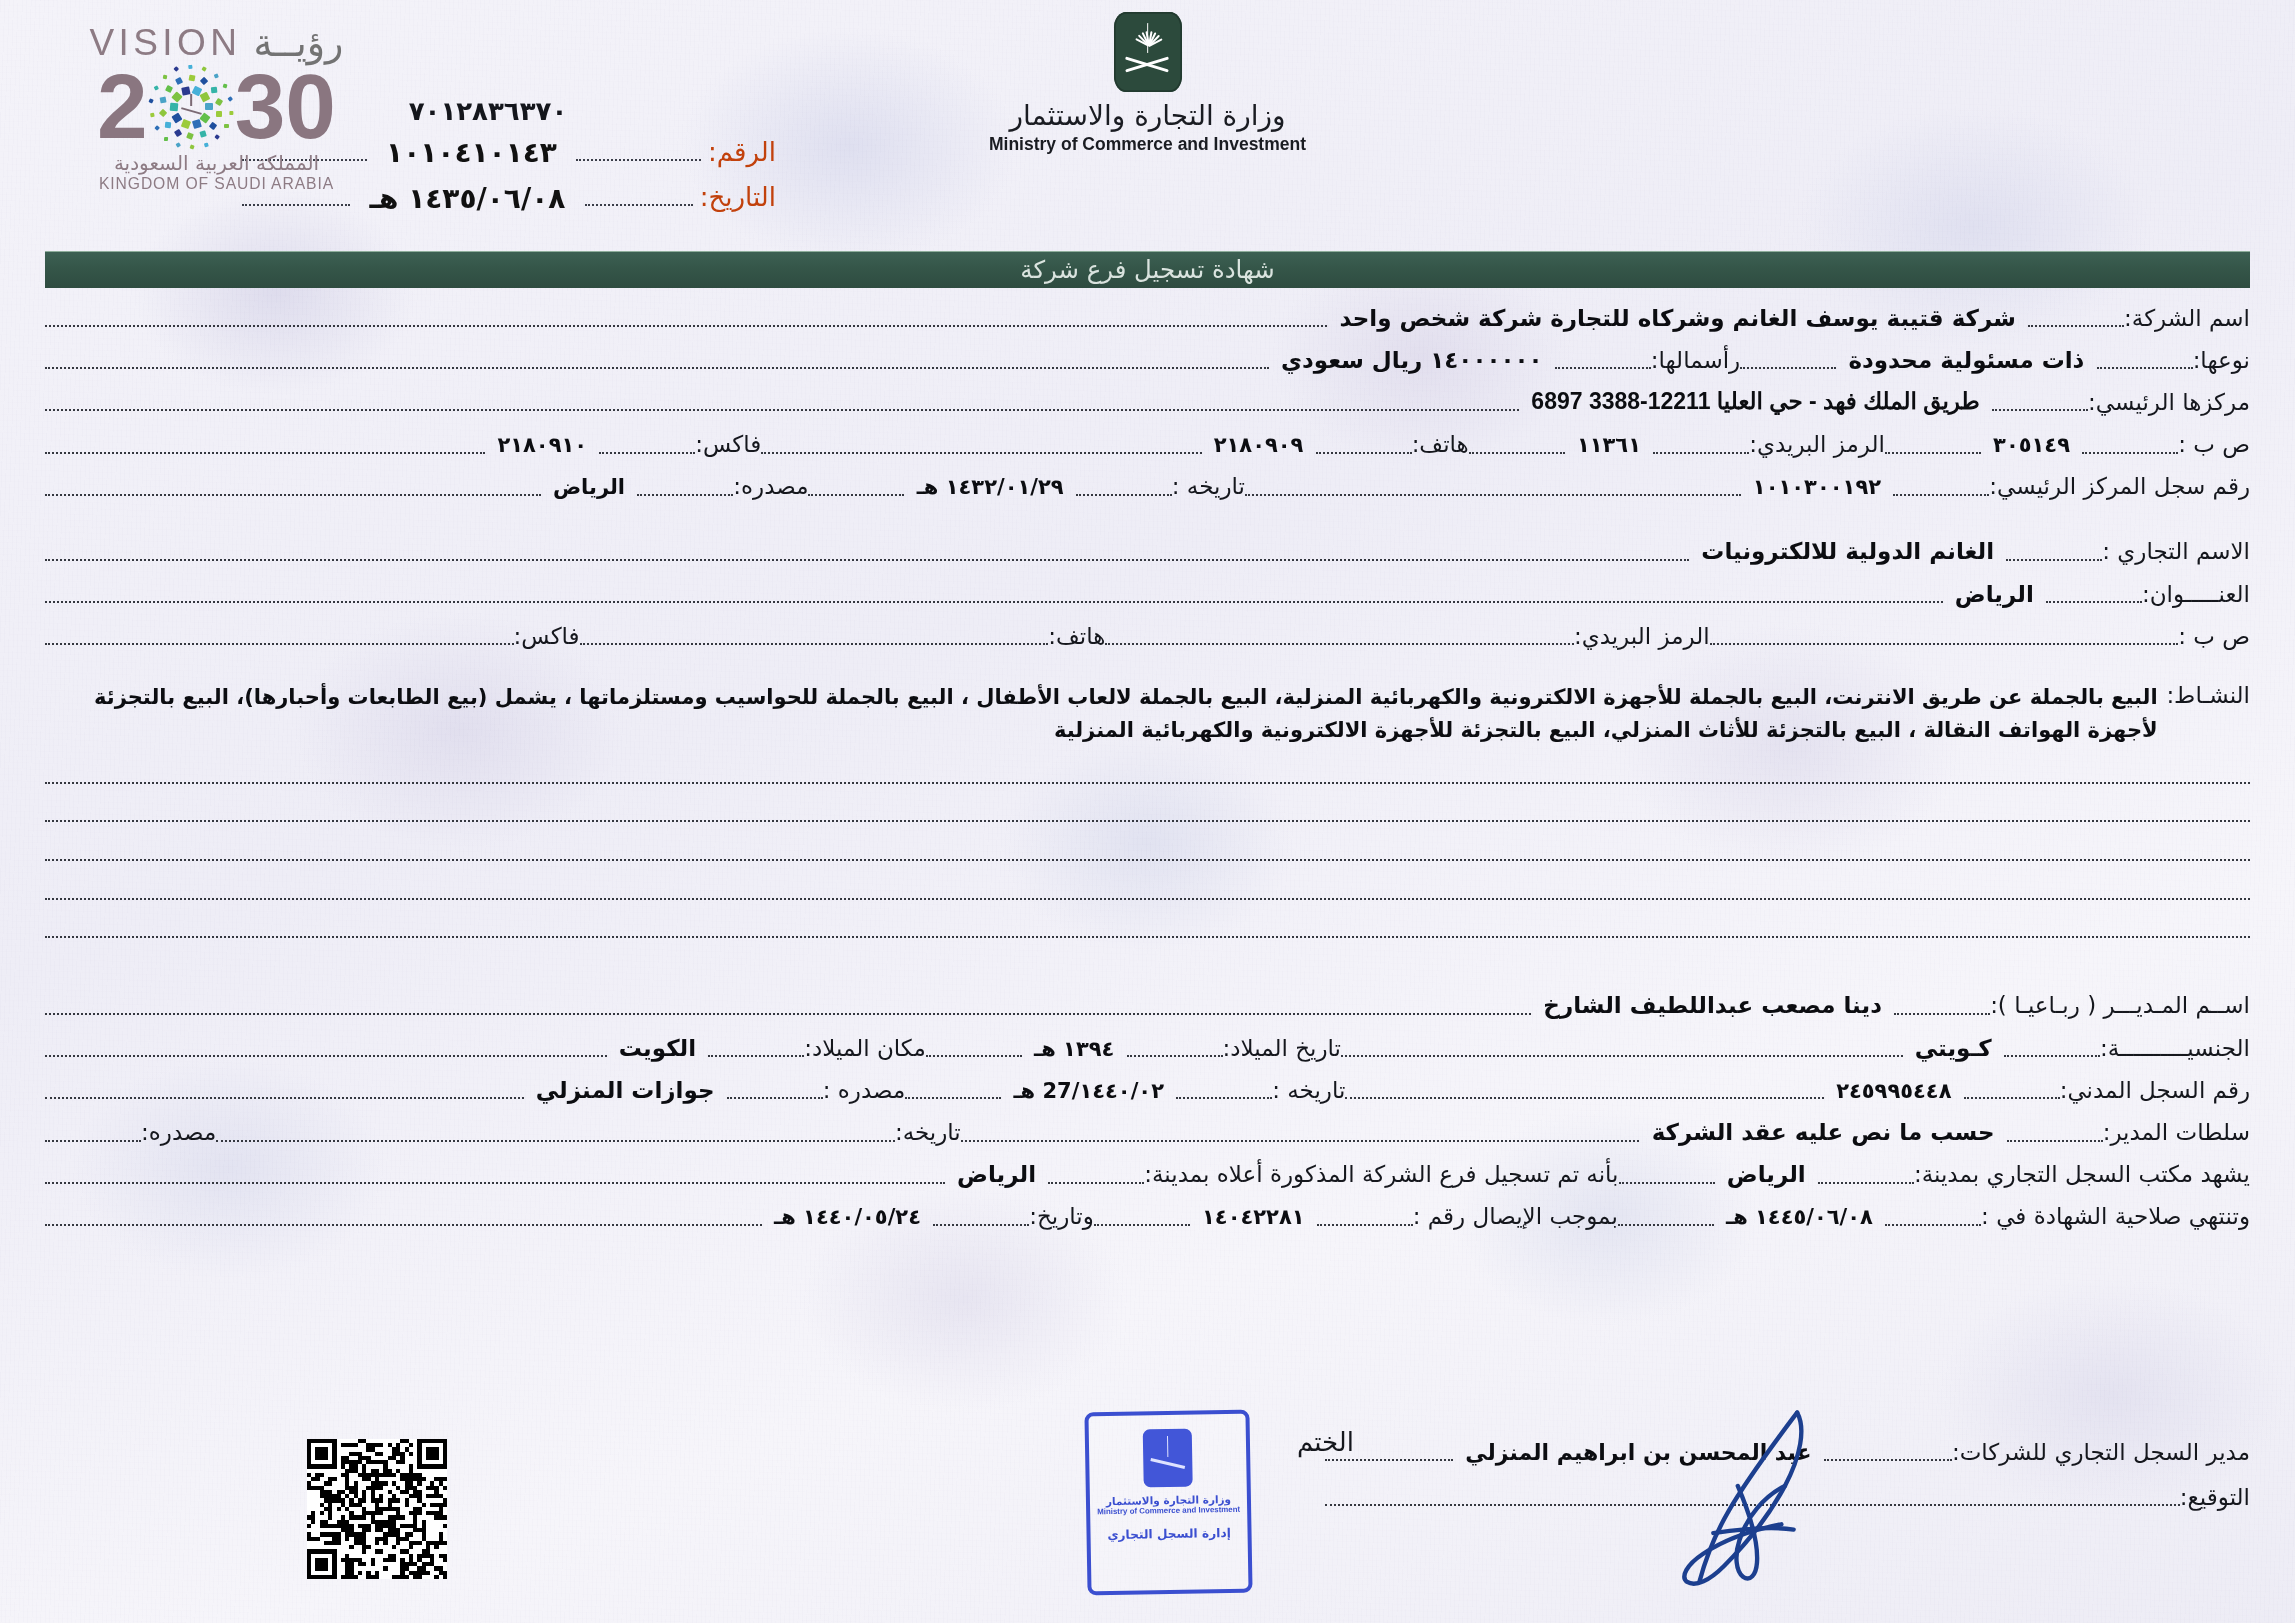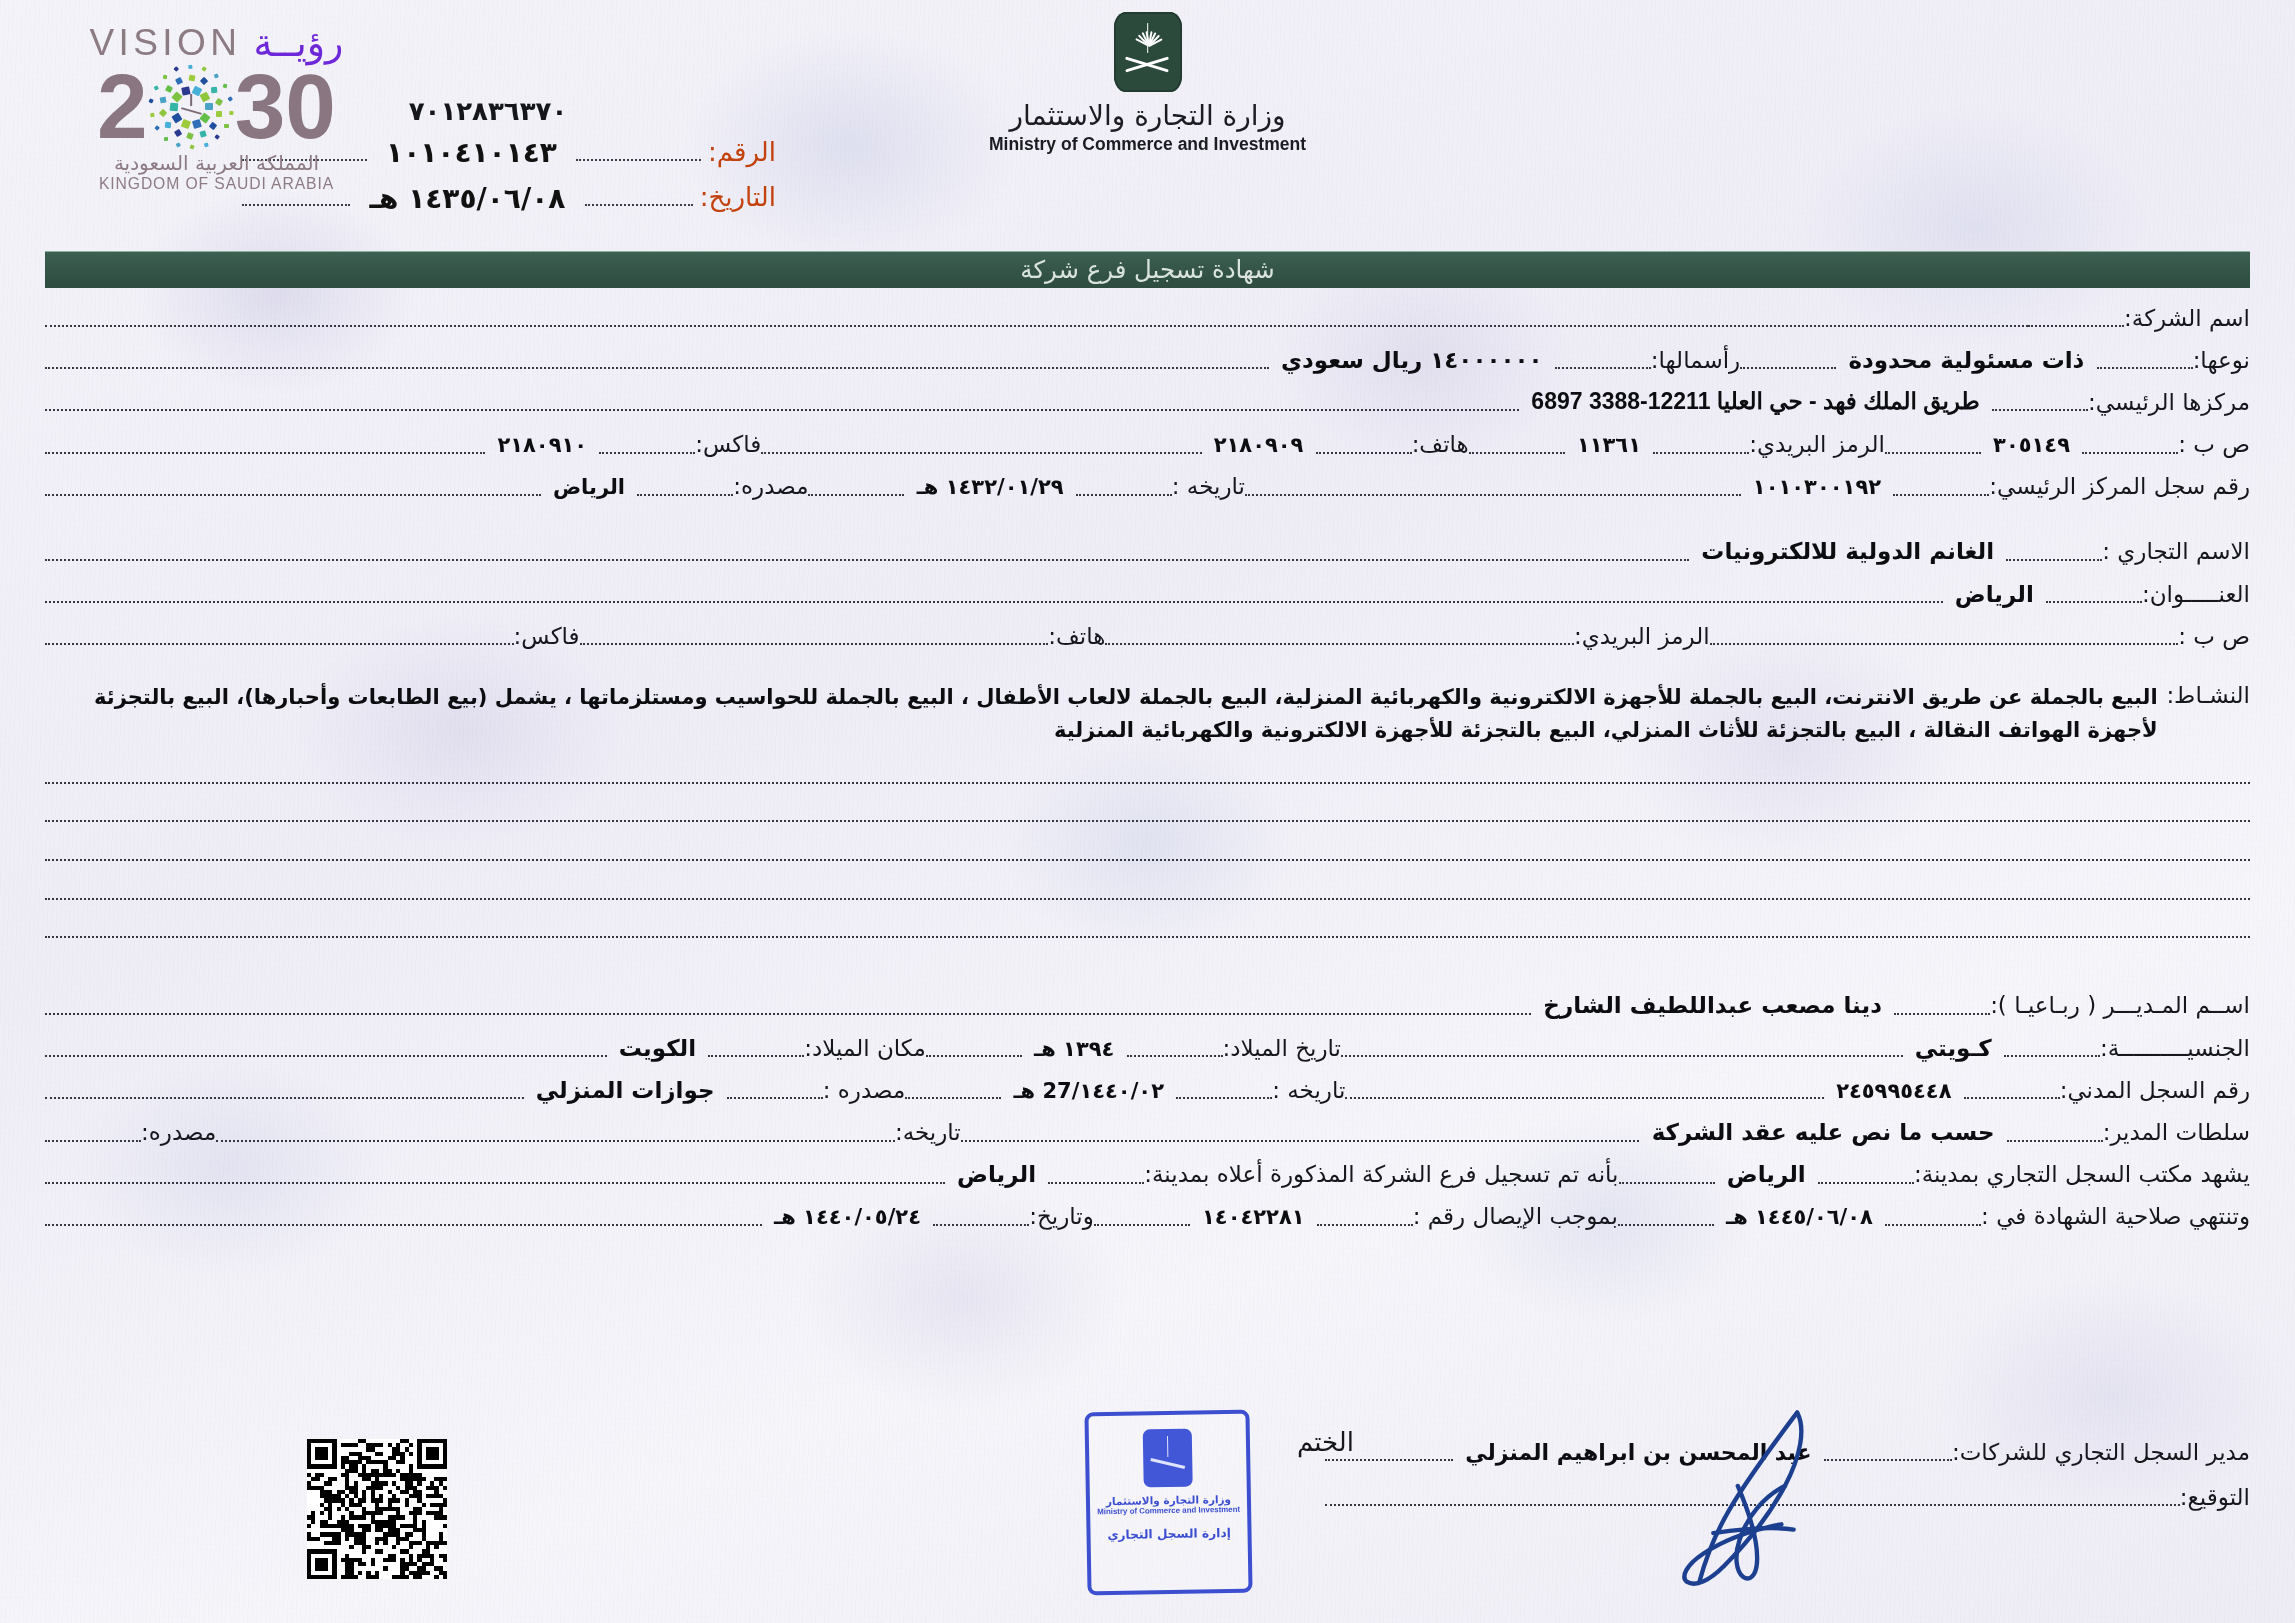--- a/index.html
+++ b/index.html
@@ -78,21 +78,21 @@
     position:absolute;top:10.5px;left:1.7px;width:45px;height:2.6px;background:#fff;border-radius:1.7px;
   }
   .swords i:first-child{transform:rotate(17deg);}
   .swords i:last-child{transform:rotate(-17deg);}
   .min-ar{font-size:28px;color:#1a1c22;margin-top:7px;letter-spacing:0.9px;}
   .min-en{font-size:17.5px;color:#1a1c22;font-weight:700;margin-top:1.7px;font-family:"Liberation Sans",sans-serif;}
 
   .vision{position:absolute;top:21px;left:42px;width:349px;text-align:center;direction:ltr;}
   .v-top{display:flex;align-items:center;justify-content:center;gap:12.2px;}
   .v-word{font-size:37px;color:#8d7b84;letter-spacing:4.4px;font-family:"Liberation Sans",sans-serif;}
-  .v-ar{font-size:38px;color:#6d28d9;direction:rtl;}
+  .v-ar{font-size:38px;color:#737373;direction:rtl;}
   .v-mid{display:flex;align-items:center;justify-content:center;margin-top:-3.5px;}
   .v-dig{font-size:91px;line-height:.86;color:#8a7680;font-weight:700;font-family:"Liberation Sans",sans-serif;}
   .v-mosaic{width:94px;height:91px;position:relative;margin:0 -3.5px;}
   .v-mosaic i{position:absolute;width:7px;height:7px;border-radius:0.9px;}
   .v-mosaic .core{
     position:absolute;left:50%;top:50%;transform:translate(-50%,-50%);
     width:26px;height:30px;
   }
   .v-mosaic .core:before{
     content:"";position:absolute;left:50%;top:1.7px;transform:translateX(-50%);
@@ -286,20 +286,21 @@
 
   <div class="banner">
     <span>شهادة تسجيل فرع شركة</span>
   </div>
 
   <div class="body">
 
     <div class="row">
       <span class="lbl">اسم الشركة:</span>
       <span class="fill short"></span>
+      <span class="val">شركة قتيبة يوسف الغانم وشركاه للتجارة شركة شخص واحد</span>
       <span class="fill"></span>
     </div>
 
     <div class="row">
       <span class="lbl">نوعها:</span>
       <span class="fill short"></span>
       <span class="val">ذات مسئولية محدودة</span>
       <span class="fill short"></span>
       <span class="lbl">رأسمالها:</span>
       <span class="fill short"></span>

